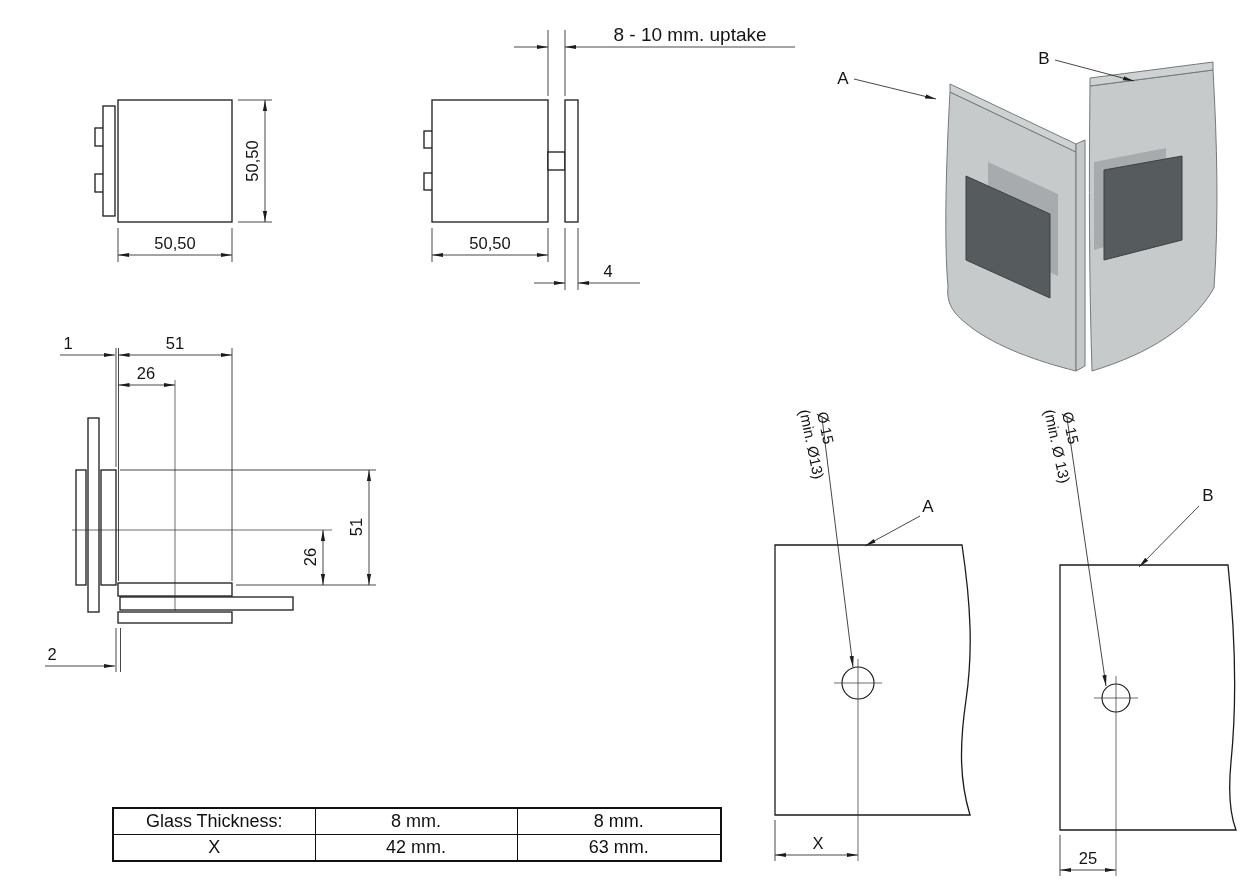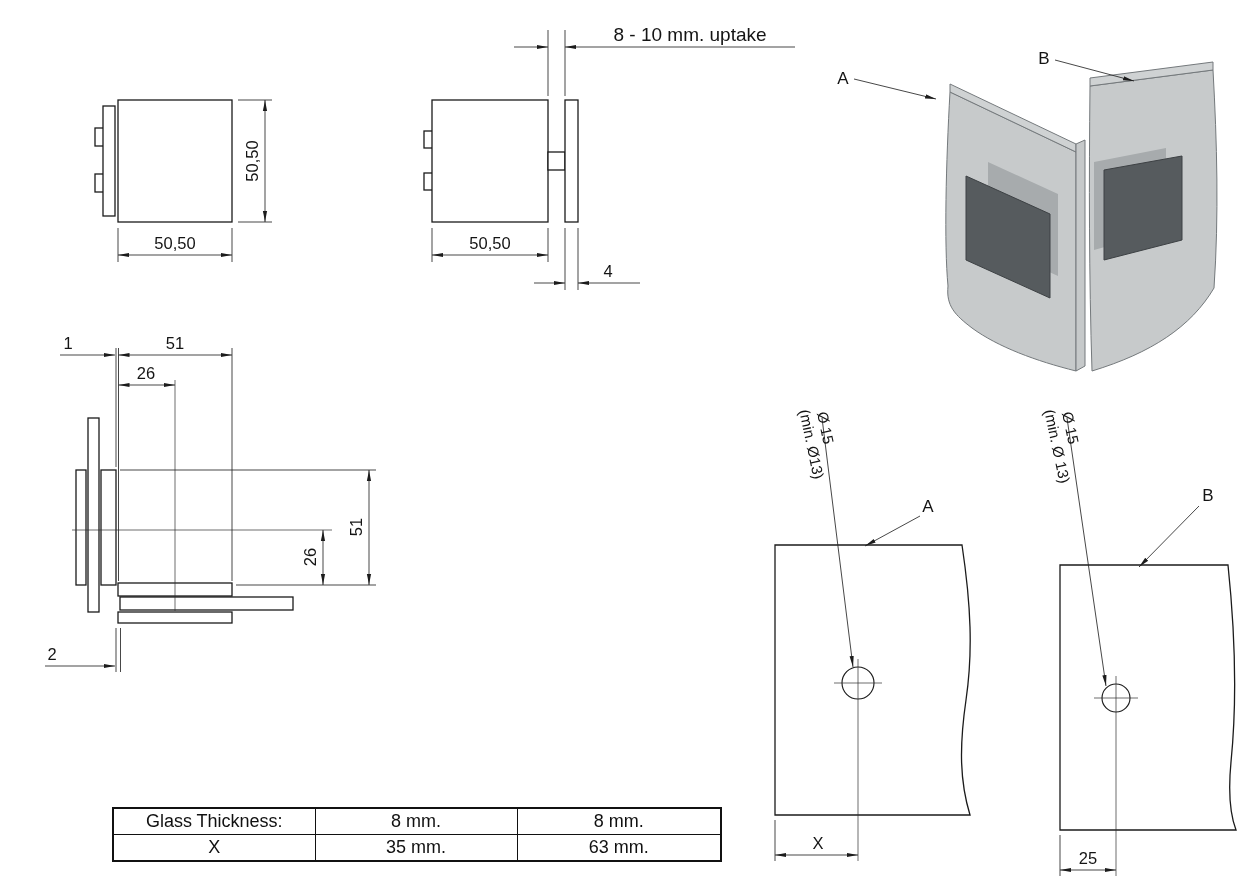--- a/index.html
+++ b/index.html
@@ -200,20 +200,20 @@
           <col style="width:204px">
         </colgroup>
     <tbody>
           <tr>
       <td>Glass Thickness:</td>
       <td>8 mm.</td>
       <td>8 mm.</td>
     </tr>
     <tr>
       <td>X</td>
-      <td>35 mm.</td>
+      <td>42 mm.</td>
       <td>63 mm.</td>
     </tr>
   </tbody>
       </table>
 </div>
 
 </div>
 
 </body></html>

